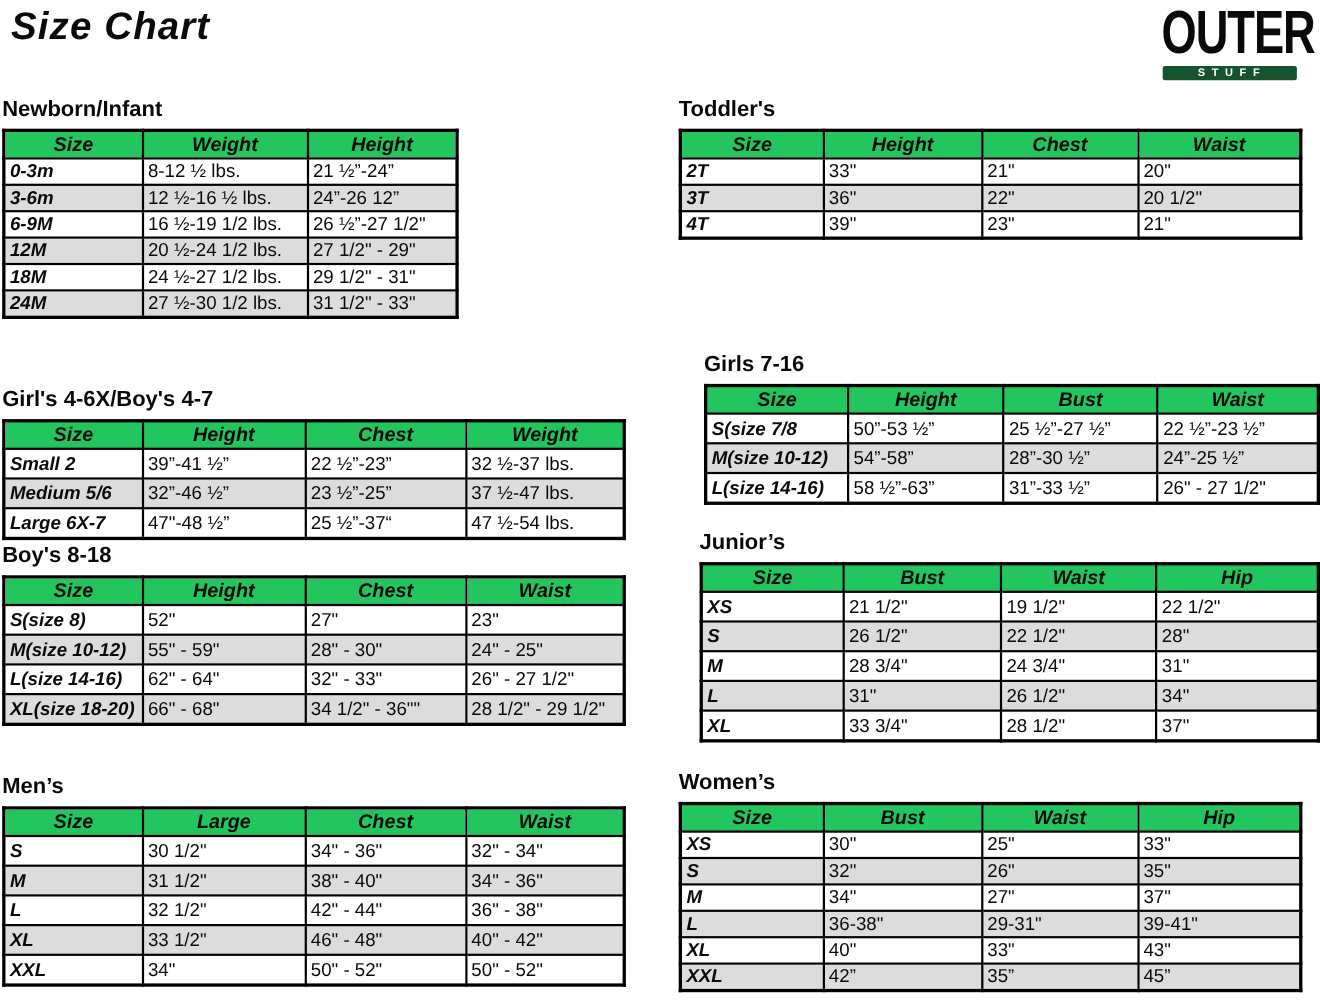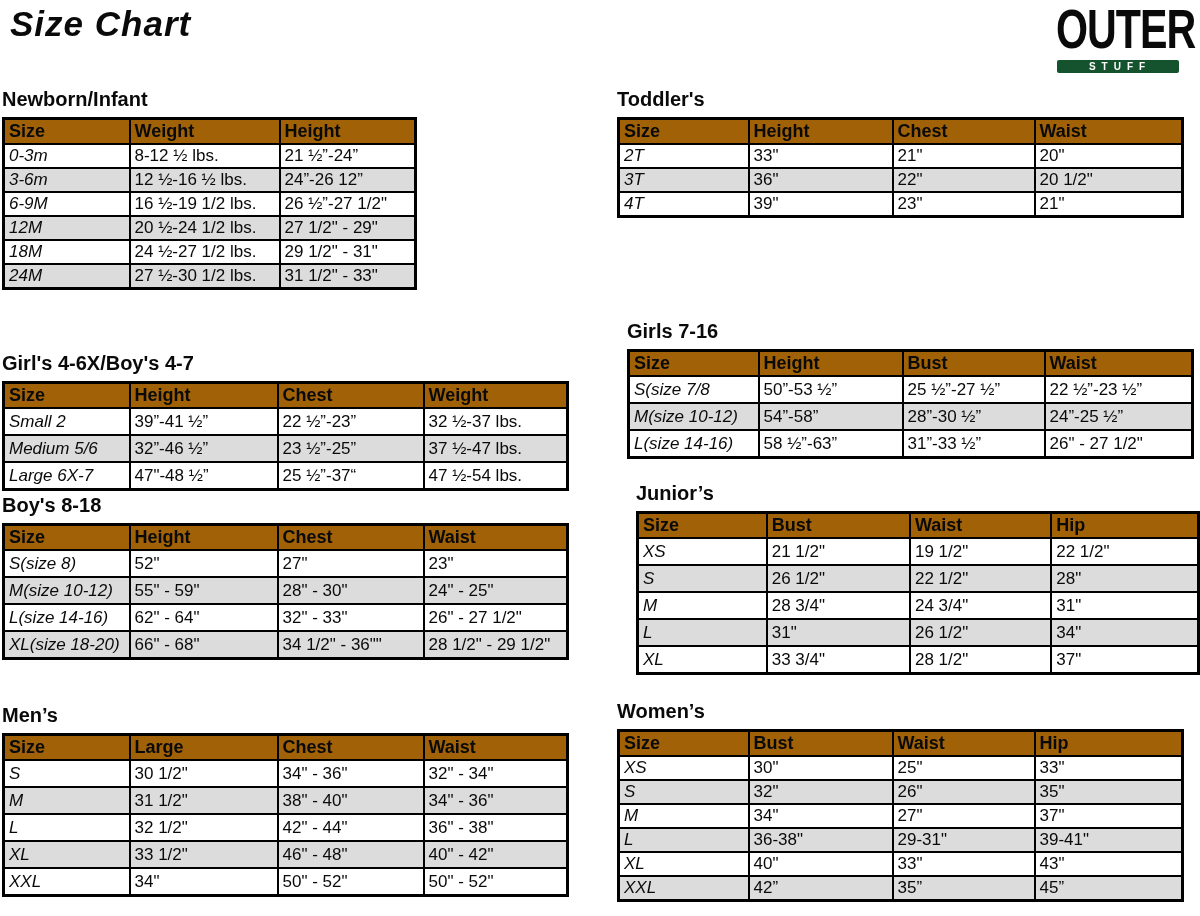--- a/index.html
+++ b/index.html
@@ -24,33 +24,33 @@
     font-size:10px;font-weight:bold;letter-spacing:6px;
     line-height:13px;text-align:center;text-indent:4px;
   }
   .logo-llc{position:absolute;left:126px;top:63px;font-size:8px;font-weight:bold;padding-left:24px;}
   
   .sec{position:absolute;}
   .sec h2{margin:0 0 6px 0;font-size:20px;font-weight:bold;letter-spacing:0;white-space:nowrap;}
   table{border-collapse:collapse;table-layout:fixed;border:3px solid #000;}
   th,td{border:2px solid #000;padding:0 4px;overflow:hidden;white-space:nowrap;}
   th{
-    background:#a16207;text-align:left;
-    font-weight:bold;font-size:18px;height:23px;
+    background:#22c55e;text-align:center;
+    font-style:italic;font-weight:bold;font-size:18px;height:23px;
   }
   td{font-size:17px;background:#ffffff;}
-  td:first-child{font-style:italic;}
+  td:first-child{font-style:italic;font-weight:bold;}
   tbody tr:nth-child(even) td{background:#dcdcdc;}
   .regular td{height:25px;}
   .compact td{height:22px;}
   
   #sec0{left:2px;top:88px;}
   #sec1{left:617px;top:88px;}
   #sec2{left:2px;top:316px;margin-top:36px;}
-  #sec3{left:607px;top:320px;padding-left:20px;}
+  #sec3{left:620px;top:320px;padding-left:20px;}
   #sec4{left:2px;top:494px;}
   #sec5{left:617px;top:482px;padding-left:19px;}
   #sec6{left:2px;top:704px;}
   #sec7{left:617px;top:700px;}
 </style>
 </head>
 <body>
 
 <div class="page-title">Size Chart</div>
 

